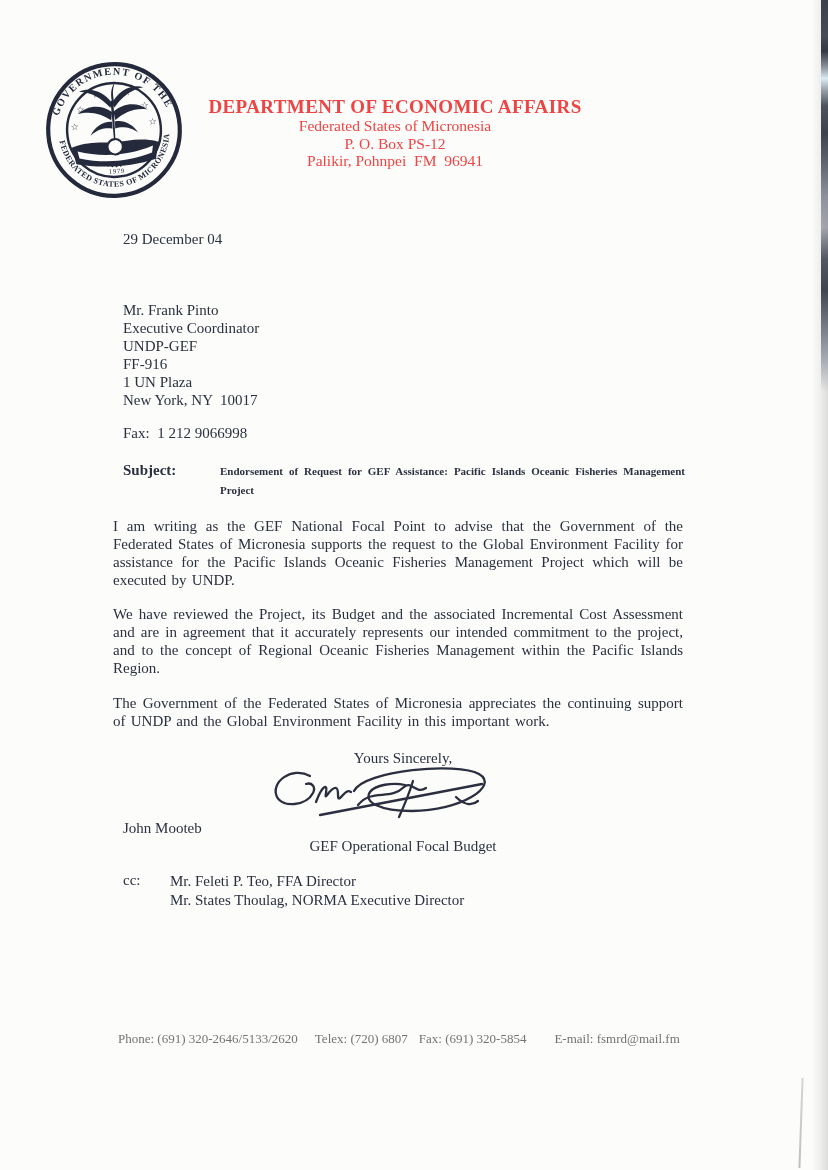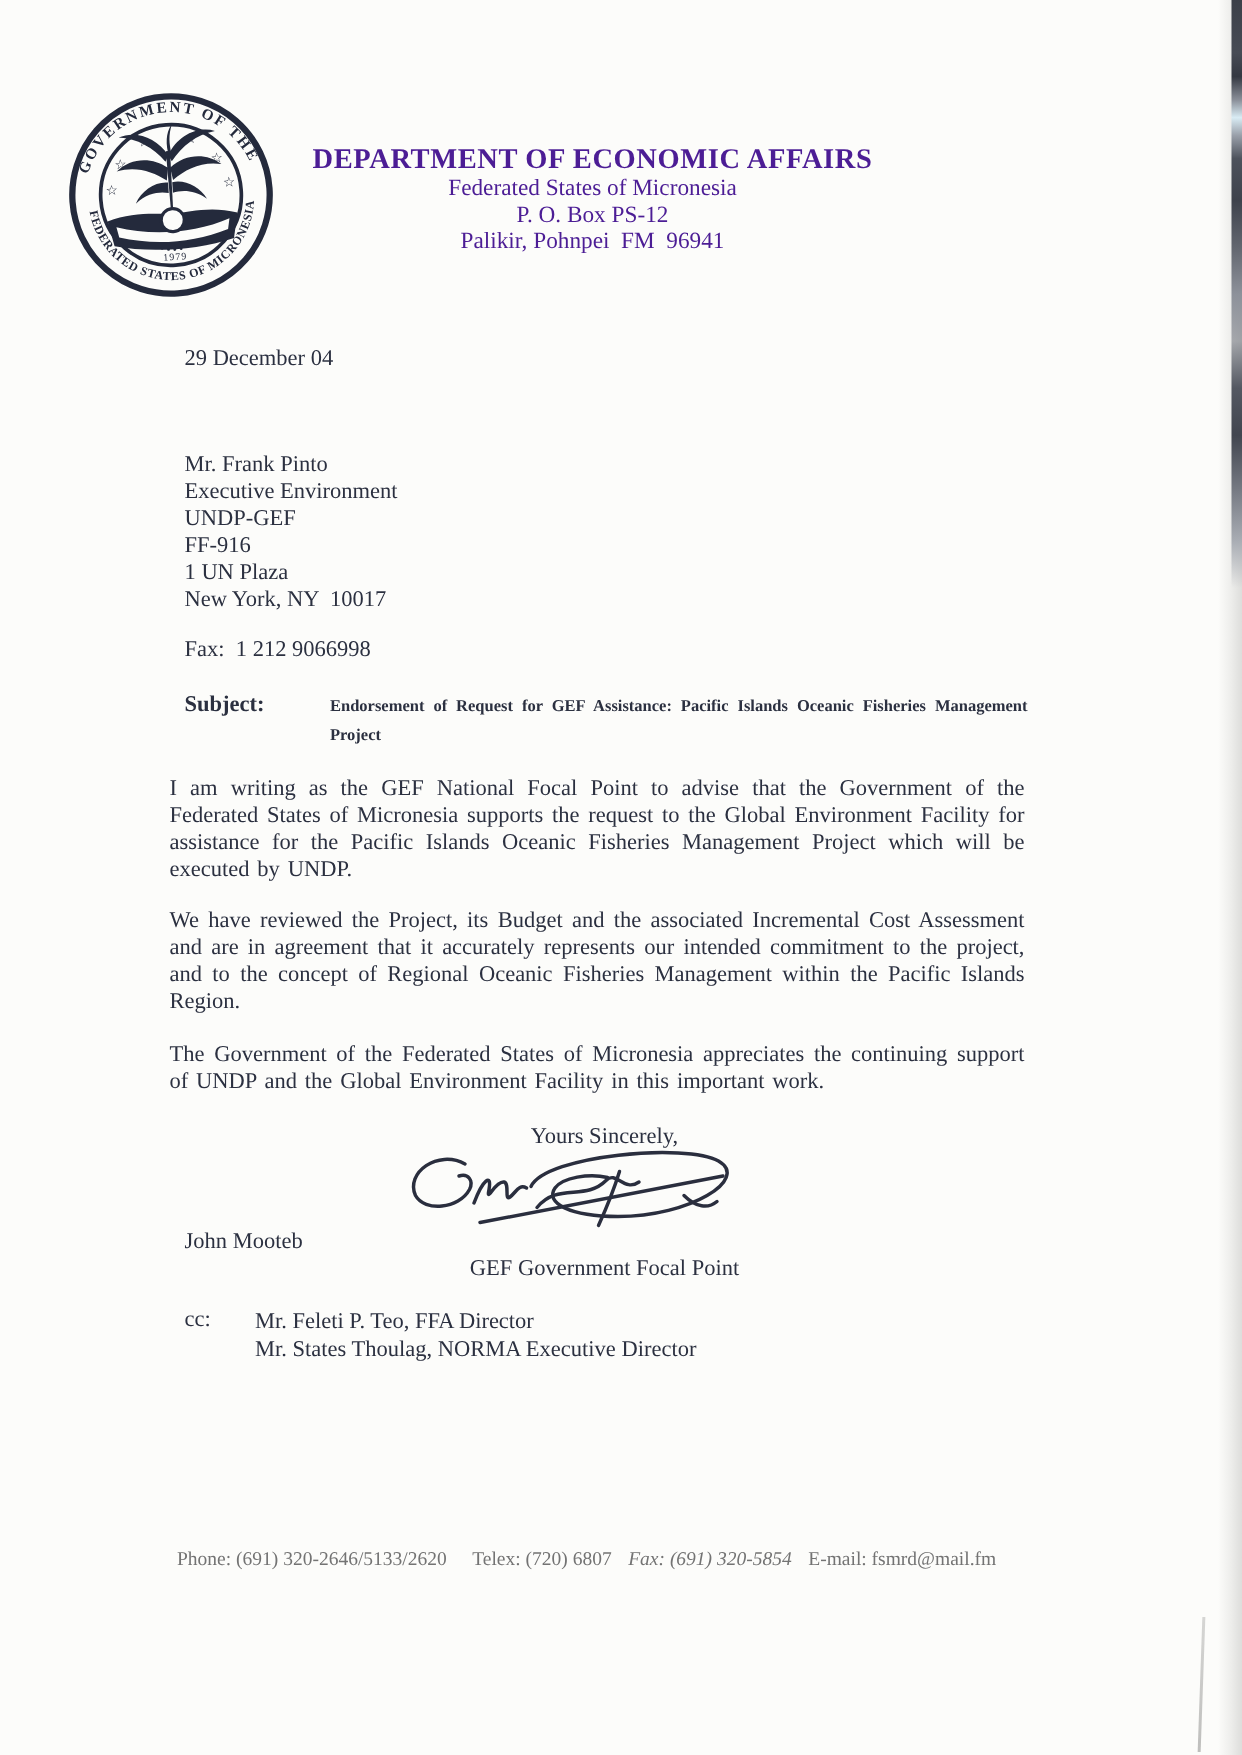--- a/index.html
+++ b/index.html
@@ -32,21 +32,21 @@
   .scan-line-bottom{
     left:800px;top:1078px;width:2px;height:90px;
     background:linear-gradient(180deg,#c9c9c7,#aaaaa8);
     transform:rotate(2deg);opacity:.75;
   }
 
   
   .seal{left:44px;top:60px;width:140px;height:140px;transform:rotate(-4deg);}
 
   
-  .header-text{left:178px;top:96px;width:434px;text-align:center;color:#4c1d95;}
+  .header-text{left:178px;top:96px;width:434px;text-align:center;color:#ef4444;}
   .dept-name{font-size:19px;font-weight:bold;letter-spacing:.4px;line-height:21px;}
   .header-line{font-size:15.5px;line-height:17.5px;}
 
   .date-line{left:123px;top:231px;font-size:15px;}
 
   .recipient{left:123px;top:301px;font-size:15px;line-height:18px;}
 
   .fax-line{left:123px;top:425px;font-size:15px;}
 
   .subject-row{left:123px;top:462px;width:562px;}
@@ -61,21 +61,21 @@
   .closing-block{left:123px;top:750px;width:560px;text-align:center;font-size:15px;}
   .signature-svg{left:262px;top:760px;width:242px;height:66px;}
   .signer-name{left:123px;top:820px;width:560px;font-size:15px;}
   .signer-title{left:123px;top:838px;width:560px;text-align:center;font-size:15px;}
 
   .cc-label{left:123px;top:872px;font-size:15px;}
   .cc-entries{left:170px;top:872px;font-size:15px;line-height:19px;}
 
   .footer-row{left:118px;top:1031px;width:580px;display:flex;gap:0;font-size:13px;color:#737373;}
   .footer-item{white-space:pre;}
-  .g1{margin-right:17px;} .g2{margin-right:11px;} .g3{margin-right:11px;font-style:italic;}
+  .g1{margin-right:17px;} .g2{margin-right:11px;} .g3{margin-right:28px;}
 </style>
 </head>
 <body>
 
 <div class="page">
 
   <div class="abs edge-right-light"></div>
   <div class="abs scan-strip-dark"></div>
   <div class="abs scan-line-bottom"></div>
 
@@ -132,21 +132,21 @@
     <div class="dept-name">DEPARTMENT OF ECONOMIC AFFAIRS</div>
     <div class="header-line">Federated States of Micronesia</div>
     <div class="header-line pre">P. O. Box PS-12</div>
     <div class="header-line pre">Palikir, Pohnpei  FM  96941</div>
   </div>
 
   <div class="abs date-line">29 December 04</div>
 
   <div class="abs recipient">
     <div class="pre">Mr. Frank Pinto</div>
-    <div class="pre">Executive Environment</div>
+    <div class="pre">Executive Coordinator</div>
     <div class="pre">UNDP-GEF</div>
     <div class="pre">FF-916</div>
     <div class="pre">1 UN Plaza</div>
     <div class="pre">New York, NY  10017</div>
   </div>
 
   <div class="abs fax-line pre">Fax:  1 212 9066998</div>
 
   <div class="abs subject-row">
     <div class="subject-label">Subject:</div>
@@ -165,21 +165,21 @@
       <path d="M54,42 C60,26 66,22 64,33 C62,43 68,27 74,28 C78,29 74,41 78,38 C82,35 84,29 89,32"></path>
       <path d="M92,31 C102,10 196,2 217,14 C238,26 198,51 150,51 C118,51 101,42 108,32 C113,25 131,22 143,25"></path>
       <path d="M96,45 C110,28 128,41 142,27 C149,20 154,35 164,28"></path>
       <path d="M151,21 C147,34 142,46 137,57"></path>
       <path d="M58,55 L220,24"></path>
       <path d="M194,37 C202,45 210,46 216,41"></path>
     </g>
   </svg>
 
   <div class="abs signer-name">John Mooteb</div>
-  <div class="abs signer-title">GEF Government Focal Point</div>
+  <div class="abs signer-title">GEF Operational Focal Budget</div>
 
   <div class="abs cc-label">cc:</div>
   <div class="abs cc-entries">
     <div>Mr. Feleti P. Teo, FFA Director</div>
     <div>Mr. States Thoulag, NORMA Executive Director</div>
   </div>
 
   <div class="abs footer-row">
     <span class="footer-item g1">Phone: (691) 320-2646/5133/2620</span>
     <span class="footer-item g2">Telex: (720) 6807</span>

